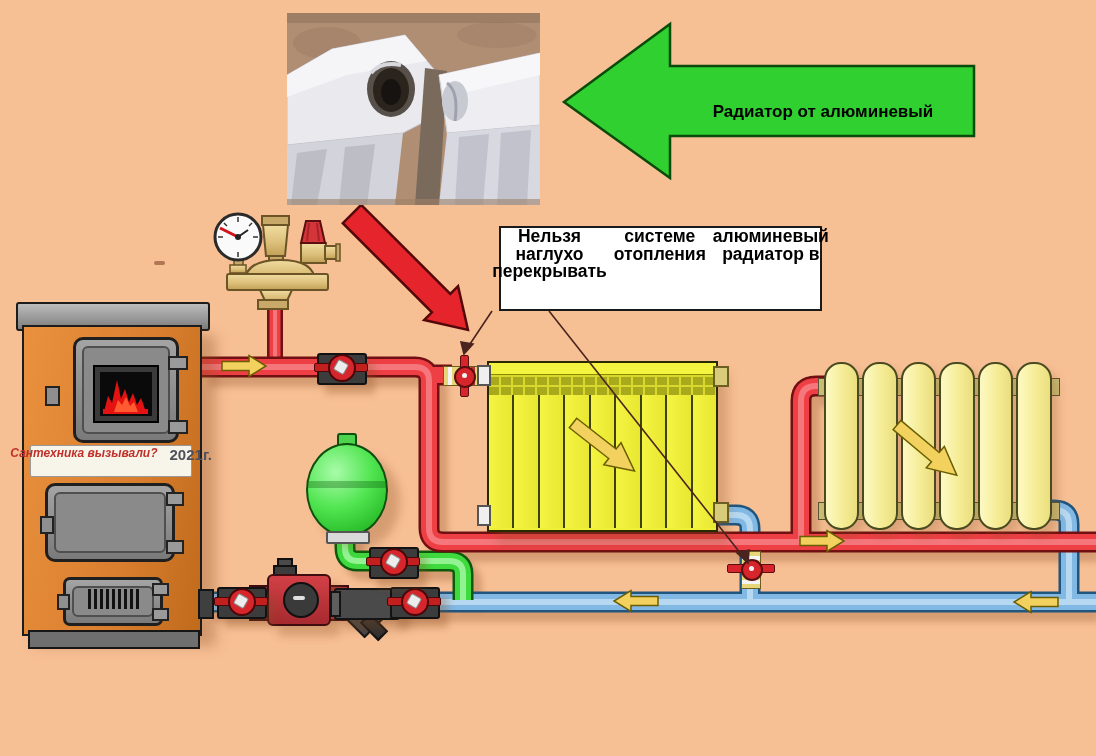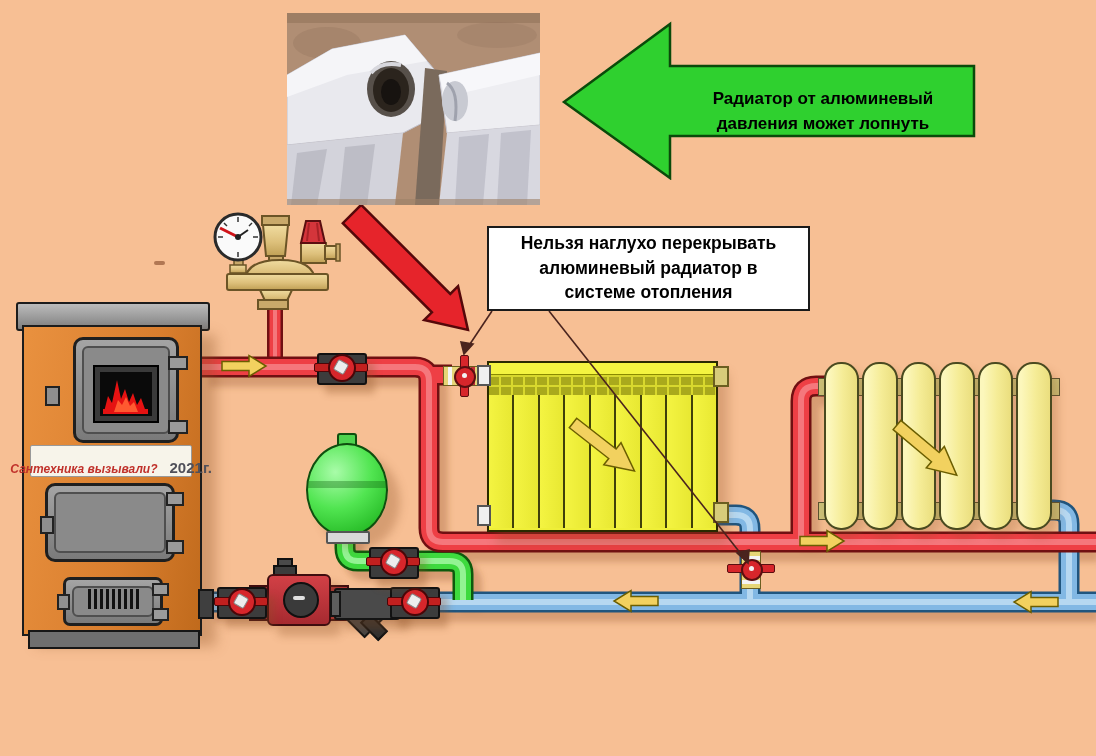--- a/index.html
+++ b/index.html
@@ -16,21 +16,21 @@
   .door-inner{position:absolute;left:6px;top:6px;right:6px;bottom:6px;border:2px solid #4F4F4F;border-radius:6px;background:#8A8A8A;}
   .fire-door{left:73px;top:337px;width:100px;height:100px;}
   .mid-door{left:45px;top:483px;width:124px;height:73px;}
   .low-door{left:63px;top:577px;width:94px;height:43px;border-radius:7px;}
   .hinge{background:#9A9A9A;border:2px solid #222;}
   .latch{background:#8F8F8F;border:2px solid #222;}
   .fire-window{left:93px;top:365px;width:62px;height:54px;background:#3A3A3A;border:2px solid #000;}
   .fire-screen{position:absolute;left:5px;top:5px;right:5px;bottom:5px;background:#0A0A0A;}
   .slats{position:absolute;left:22px;top:9px;display:flex;gap:3px;}
   .slat{width:3px;height:20px;background:#111;}
-  .boiler-label{left:30px;top:445px;width:160px;height:30px;background:#F7F4EA;border:1px solid #999;border-radius:2px;display:flex;align-items:flex-end;justify-content:center;gap:12px;white-space:nowrap;}
+  .boiler-label{left:30px;top:445px;width:160px;height:30px;background:#F7F4EA;border:1px solid #999;border-radius:2px;display:flex;align-items:flex-start;justify-content:center;gap:12px;white-space:nowrap;}
   .brand-text{font:italic bold 12px "Liberation Sans",sans-serif;color:#C0302A;}
   .year-text{font:bold 15px "Liberation Sans",sans-serif;color:#50505A;}
 
   
   .tank-sphere{left:306px;top:443px;width:78px;height:90px;border:2px solid #0F4F0F;border-radius:50%;
     background:radial-gradient(circle at 35% 30%, #A9FCA9, #51E551 45%, #23B823 85%);
     overflow:hidden;box-shadow:12px 12px 10px rgba(140,80,35,.3);}
   .tank-band{position:absolute;left:0;top:36px;width:100%;height:7px;background:rgba(15,95,15,.35);}
   .tank-nipple{left:337px;top:433px;width:16px;height:12px;background:#4ED34E;border:2px solid #0F4F0F;border-radius:3px;}
   .tank-flange{left:326px;top:531px;width:40px;height:9px;background:#D9D9D9;border:2px solid #555;border-radius:2px;}
@@ -72,21 +72,21 @@
   .r1-cell:last-child{border-right:none;}
   .fit-w{background:#EFEFEF;border:2px solid #555;}
   .fit-b{background:#D8CC7A;border:2px solid #6B5E20;}
   .rad2{left:822px;top:362px;width:231px;height:168px;display:flex;}
   .rad2-bar{background:#C9BD75;border:1px solid #5A5230;}
   .r2-cap{flex:1;margin:0 1.5px;border:2px solid #4A4A20;border-radius:17px;background:linear-gradient(90deg,#FCF7BC 10%,#F5EC96 55%,#EADE7E);box-shadow:6px 8px 8px rgba(140,80,35,.25);}
 
   
   .green-arrow{left:556px;top:18px;width:432px;height:162px;}
   .ga-text{position:absolute;left:118px;right:16px;top:50px;height:86px;display:flex;flex-direction:column;justify-content:center;gap:8px;text-align:center;font:bold 17px/1 "Liberation Sans",sans-serif;color:#000;}
-  .warning-box{left:487px;top:226px;width:319px;height:81px;background:#FFFFFF;border:2px solid #1A1A1A;display:flex;flex-direction:column;justify-content:center;gap:7px;text-align:center;font:bold 17.5px/1 "Liberation Sans",sans-serif;color:#000;}
+  .warning-box{left:499px;top:226px;width:319px;height:81px;background:#FFFFFF;border:2px solid #1A1A1A;display:flex;flex-direction:row;justify-content:center;gap:7px;text-align:center;font:bold 17.5px/1 "Liberation Sans",sans-serif;color:#000;}
   .stray-mark{left:154px;top:261px;width:11px;height:4px;background:rgba(120,60,30,.55);border-radius:2px;}
 </style>
 </head>
 <body>
 
 <div class="stage">
 
   <svg class="abs" style="left:0;top:0" width="1096" height="756" viewBox="0 0 1096 756">
     <defs>
         <filter id="pblur" x="-20%" y="-20%" width="140%" height="140%">
@@ -376,23 +376,22 @@
     <polygon points="214,120 244,117 240,192 210,192" fill="#C2C2CC"></polygon>
     <rect x="0" y="186" width="253" height="6" fill="#9C8068" opacity=".6"></rect>
   </svg>
 
   <div class="abs green-arrow">
     <svg width="432" height="162" viewBox="0 0 432 162">
       <polygon points="8,84 114,6 114,48 418,48 418,118 114,118 114,160" fill="#2FD02F" stroke="#0A4A0A" stroke-width="2.5"></polygon>
     </svg>
     <div class="ga-text">
       <div>Радиатор от алюминевый</div>
-      <div>давления может лопнуть</div>
     </div>
   </div>
 
   <div class="abs warning-box">
     <div>Нельзя наглухо перекрывать</div>
+    <div>системе отопления</div>
     <div>алюминевый радиатор в</div>
-    <div>системе отопления</div>
   </div>
 
 </div>
 
 </body></html>

